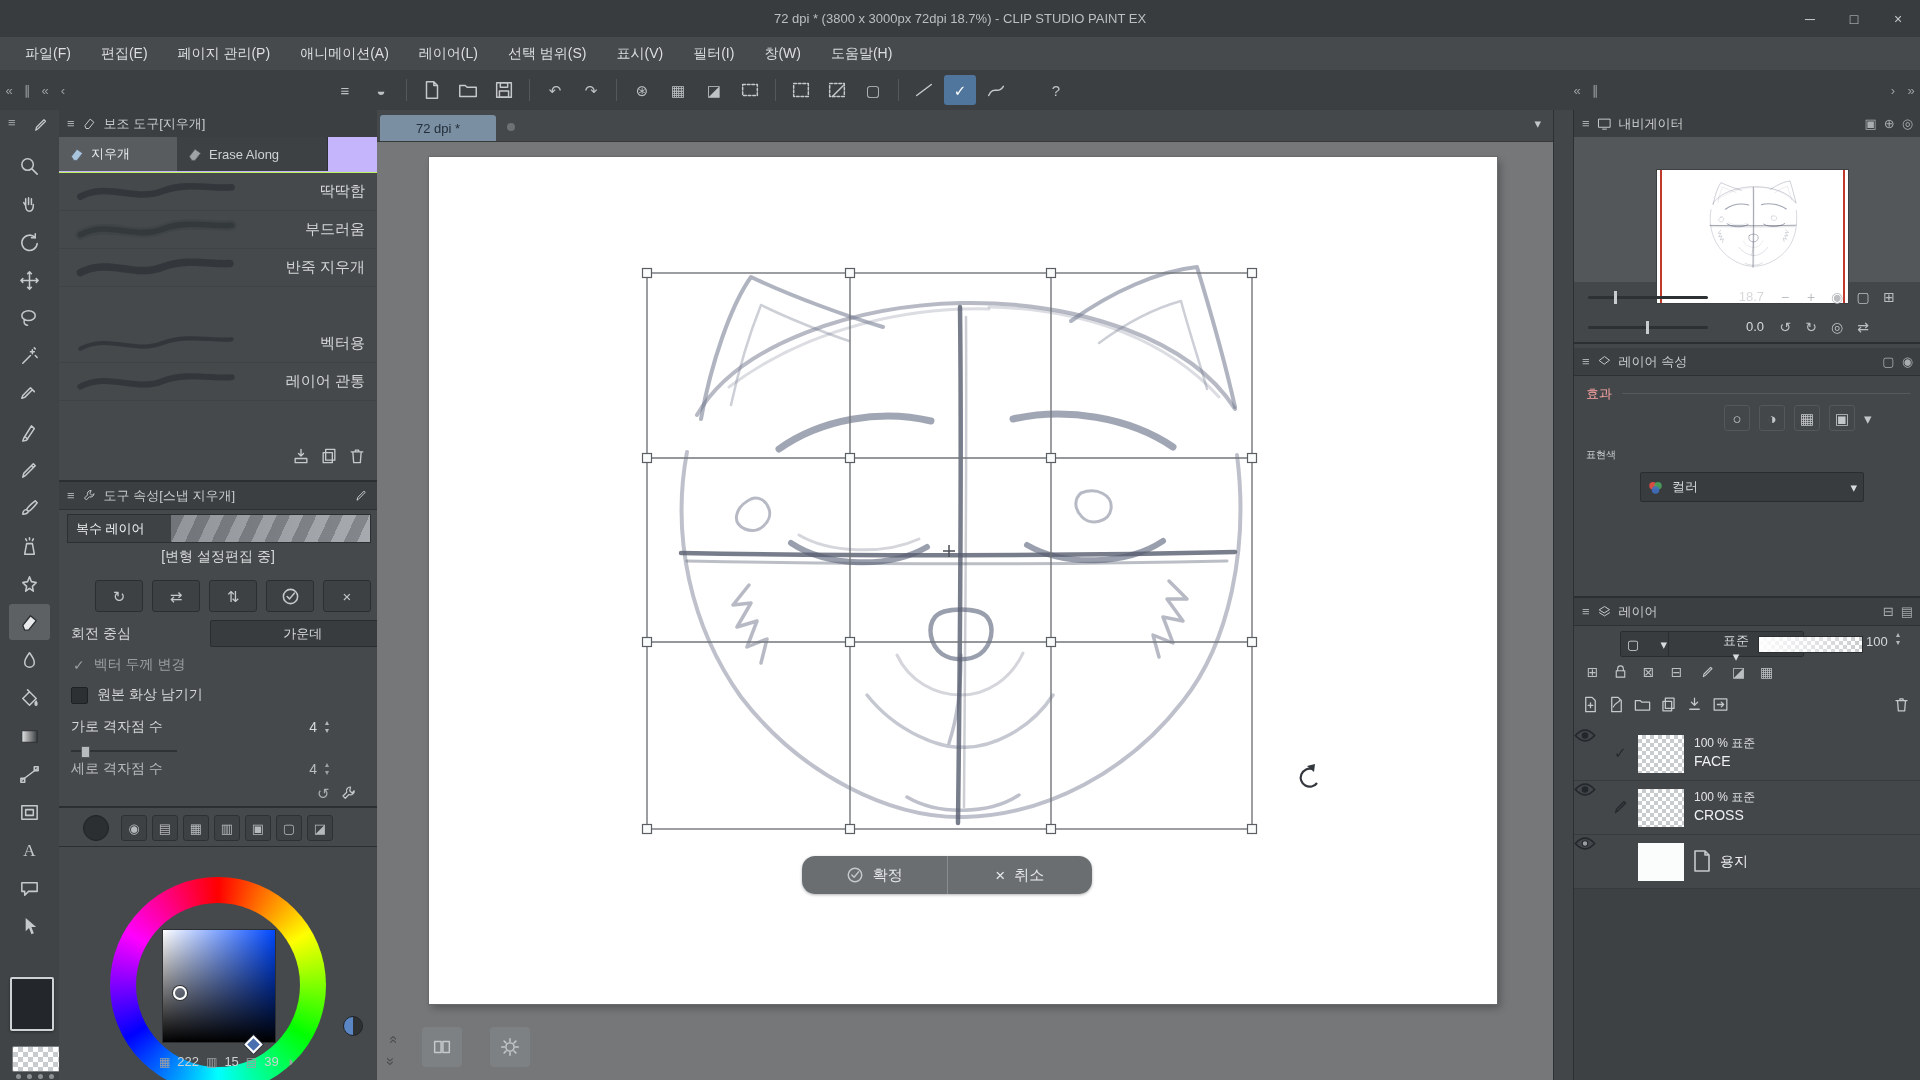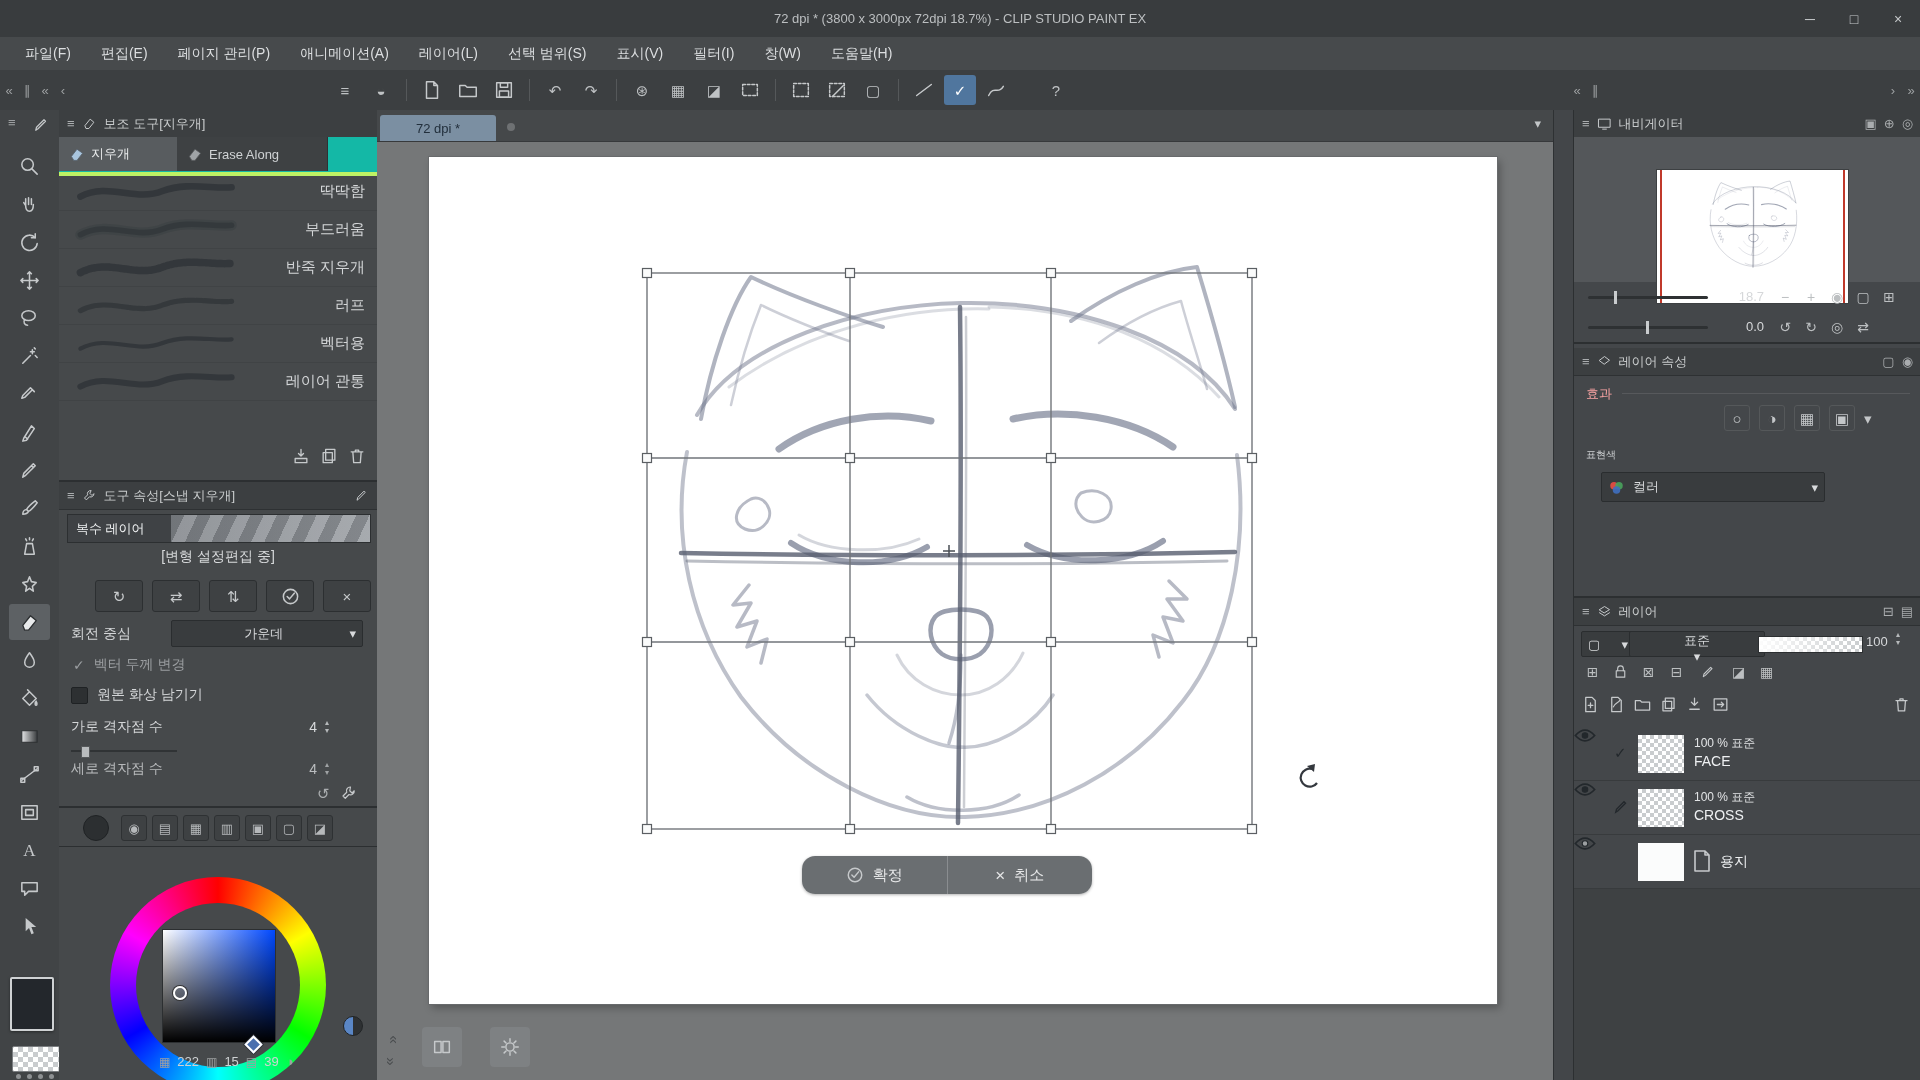--- a/index.html
+++ b/index.html
@@ -46,21 +46,21 @@
   .s-soft1{stroke-width:11;opacity:.3;}  .s-soft2{stroke-width:6;opacity:.85;}
   .s-hard{stroke-width:7;}
   .s-knead{stroke-width:8;stroke-dasharray:2.5 2.2;}
   .s-rough{stroke-width:5.5;stroke-dasharray:7 2;opacity:.9;}
   .s-vector{stroke-width:4.5;}
   .s-through{stroke-width:6.5;}
   .s-snap{stroke:#f3f5f6 !important;stroke-width:6.5;}
   
   .tplabel{font-size:14px;color:#d4d6d8;}
   .tpbtn{position:absolute;width:46px;height:30px;background:#3e4143;border:1px solid #2c2f31;border-radius:3px;display:flex;align-items:center;justify-content:center;color:#c6c9cb;font-size:15px;}
-  .dd{background:#393c3e;border:1px solid #2a2d2f;border-radius:2px;display:flex;align-items:center;font-size:13px;color:#d8dadc;padding:0 6px;}
+  .dd{background:#393c3e;border:1px solid #2a2d2f;border-radius:2px;display:flex;align-items:center;font-size:13px;color:#d8dadc;padding:0 6px;margin-left:39px;}
   .dd .sp{flex:1;}
   .cbx{width:15px;height:15px;background:#2d3032;border:1px solid #1f2224;border-radius:2px;display:flex;align-items:center;justify-content:center;font-size:12px;}
   .stepper{display:flex;flex-direction:column;line-height:6px;font-size:8px;color:#b6b9bb;}
   .qbox{width:24px;height:24px;background:#3e4143;border:1px solid #2e3133;border-radius:3px;display:flex;align-items:center;justify-content:center;color:#b6b9bb;font-size:13px;}
   
   .checker{background-color:#fff;background-image:
     linear-gradient(45deg,#c9ccce 25%,transparent 25%,transparent 75%,#c9ccce 75%),
     linear-gradient(45deg,#c9ccce 25%,transparent 25%,transparent 75%,#c9ccce 75%);
     background-size:10px 10px;background-position:0 0,5px 5px;}
   .checker.small{background-size:8px 8px;background-position:0 0,4px 4px;}
@@ -376,21 +376,21 @@
   <div class="a leftcol">
 
     <div class="phdr">
       <span class="g pico">≡</span>
       <svg class="oline" width="15" height="15" viewBox="0 0 24 24">
           <path d="M5 15 L13 5 l6 5 L11 20 h-4 z"></path>
         </svg>
       <span>보조 도구[지우개]</span>
       <span class="sp"></span>
     </div>
-    <div class="a" style="left:0;top:27px;width:318px;height:35px;background:#14b8a6;border-bottom:4px solid #bef264;">
+    <div class="a" style="left:0;top:27px;width:318px;height:35px;background:#c4b5fd;border-bottom:1px solid #bef264;">
       <div class="sttab sel" style="left:0;width:118px;">
         <svg width="16" height="16" viewBox="0 0 20 20">
             <path d="M3 13 L10 4 l7 5 -7 9 h-4 z" fill="#a9c5de" stroke="#55606a" stroke-width="1"></path>
           </svg>
         <span>지우개</span>
       </div>
       <div class="sttab" style="left:118px;width:130px;">
         <svg width="16" height="16" viewBox="0 0 20 20">
             <path d="M3 13 L10 4 l7 5 -7 9 h-4 z" fill="#9fa3a6" stroke="#55585a" stroke-width="1"></path>
           </svg>
@@ -409,26 +409,20 @@
           <path class="s-soft1" d="M8 20 C38 4 66 26 96 14 C122 4 150 12 170 10"></path>
           <path class="s-soft2" d="M8 20 C38 4 66 26 96 14 C122 4 150 12 170 10"></path>
         </svg>
       <span class="lbl">부드러움</span>
     </div>
     <div class="brow" style="top:138px;">
       <svg class="bs" width="178" height="28" viewBox="0 0 178 30">
           <path class="s-knead" d="M8 20 C38 4 66 26 96 14 C122 4 150 12 170 10"></path>
         </svg>
       <span class="lbl">반죽 지우개</span>
-    </div>
-    <div class="brow" style="top:176px;">
-      <svg class="bs" width="178" height="28" viewBox="0 0 178 30">
-          <path class="s-rough" d="M8 20 C38 4 66 26 96 14 C122 4 150 12 170 10"></path>
-        </svg>
-      <span class="lbl">러프</span>
     </div>
     <div class="brow" style="top:214px;">
       <svg class="bs" width="178" height="28" viewBox="0 0 178 30">
           <path class="s-vector" d="M8 20 C38 4 66 26 96 14 C122 4 150 12 170 10"></path>
         </svg>
       <span class="lbl">벡터용</span>
     </div>
     <div class="brow" style="top:252px;">
       <svg class="bs" width="178" height="28" viewBox="0 0 178 30">
           <path class="s-through" d="M8 20 C38 4 66 26 96 14 C122 4 150 12 170 10"></path>

